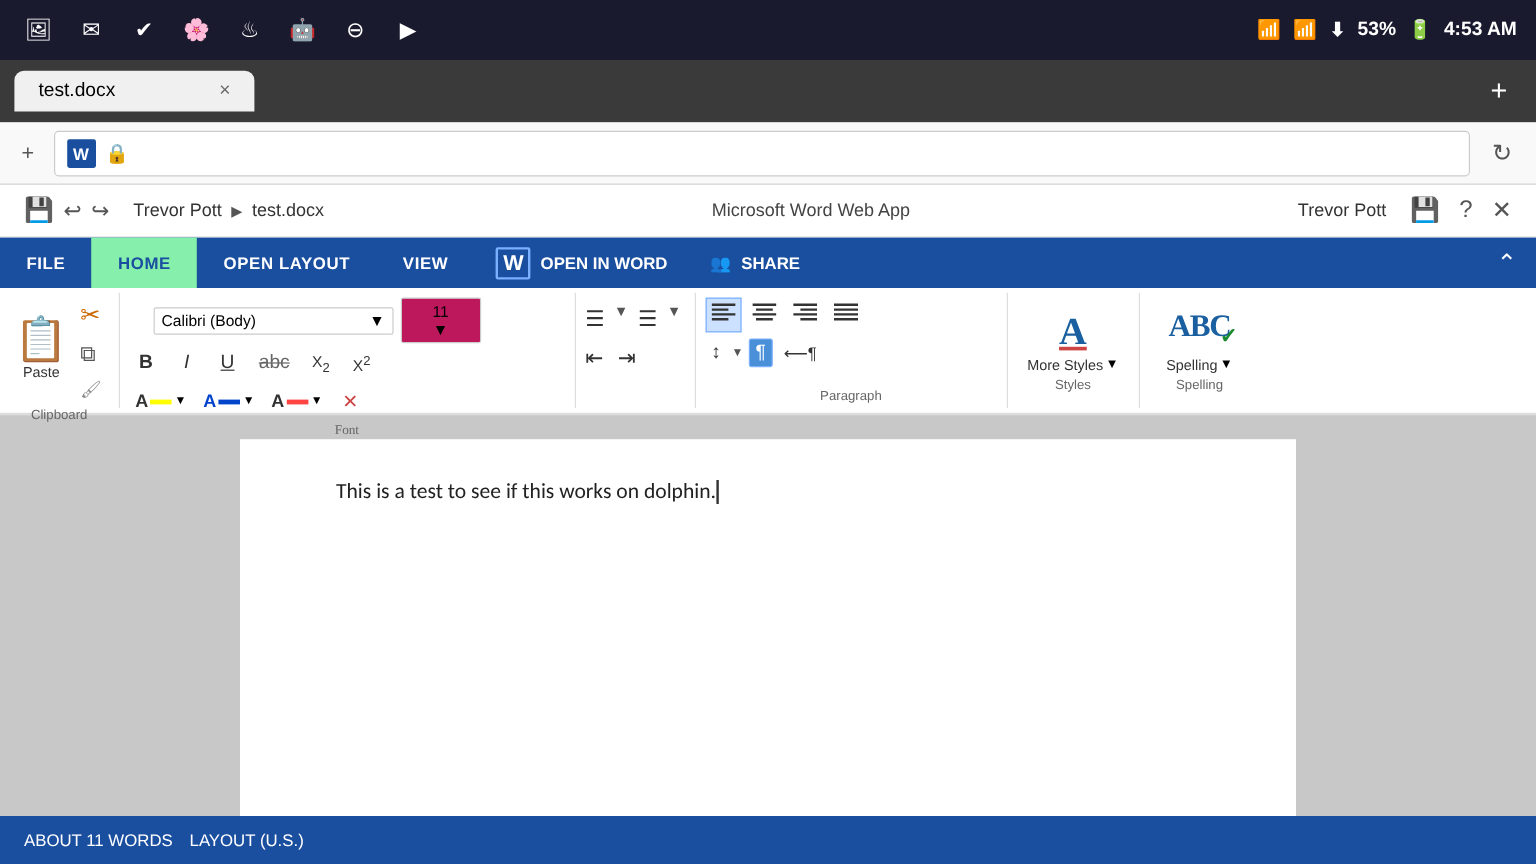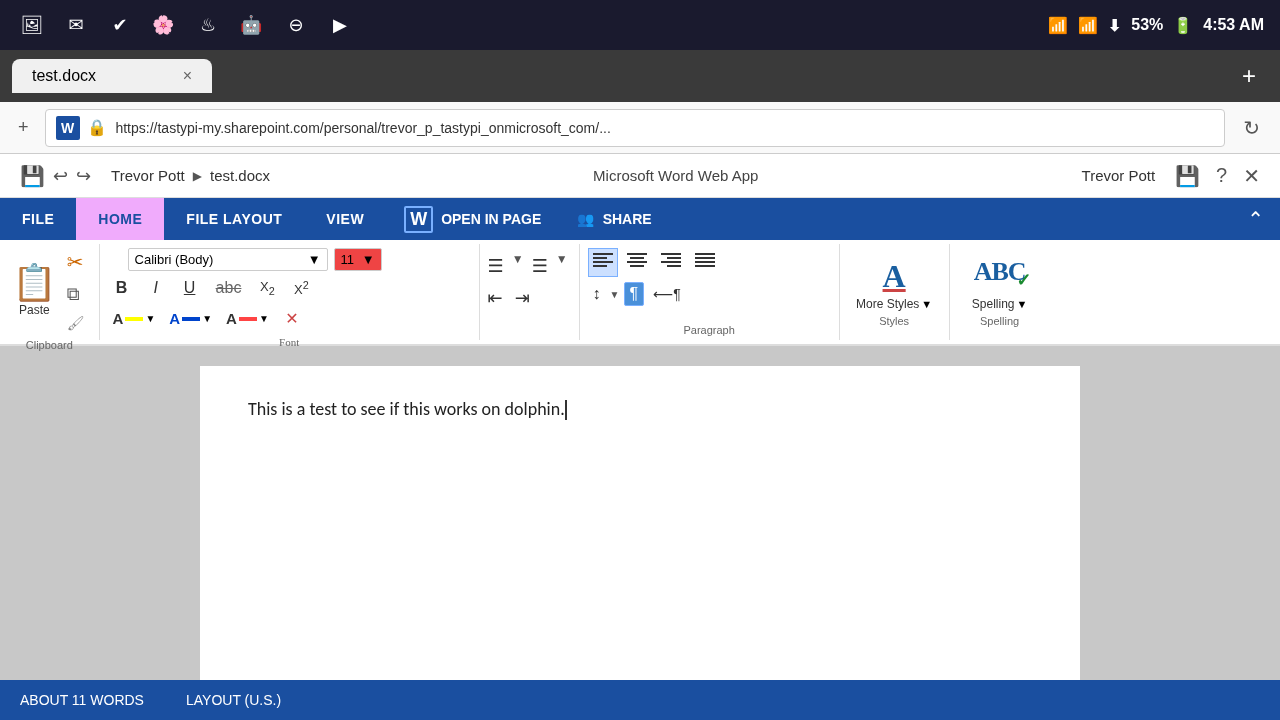--- a/index.html
+++ b/index.html
@@ -128,21 +128,21 @@
       height: 42px;
       display: flex;
       align-items: center;
       font-size: 14px;
       font-weight: 600;
       color: white;
       cursor: pointer;
       letter-spacing: 0.5px;
     }
     .ribbon-tab.active {
-      background: #f0abfc;
+      background: #86efac;
       color: #1a4fa0;
     }
     .ribbon-tab-open {
       display: flex;
       align-items: center;
       gap: 8px;
       padding: 0 18px;
       height: 42px;
       color: white;
       font-size: 14px;
@@ -234,30 +234,31 @@
       border-radius: 2px;
       padding: 3px 6px;
       font-size: 13px;
       width: 200px;
       cursor: pointer;
       display: flex;
       align-items: center;
       justify-content: space-between;
     }
     .font-size-select {
-      background: #ef4444;
+      background: #be185d;
       border: 1px solid #ccc;
       border-radius: 2px;
       padding: 3px 6px;
       font-size: 13px;
-      width: 48px;
+      width: 67px;
       cursor: pointer;
       display: flex;
       align-items: center;
       justify-content: space-between;
+      flex-direction: column;
     }
     .font-row2 { display: flex; gap: 6px; align-items: center; }
     .fmt-btn {
       font-size: 16px;
       color: #333;
       cursor: pointer;
       padding: 3px 5px;
       border: 1px solid transparent;
       border-radius: 2px;
       min-width: 28px;
@@ -376,21 +377,21 @@
       background: #c8c8c8;
       padding: 20px;
       height: calc(720px - 50px - 52px - 44px - 42px - 106px - 40px);
       display: flex;
       justify-content: center;
     }
     .doc-page {
       background: white;
       width: 880px;
       min-height: 140px;
-      padding: 30px 48px;
+      padding: 30px 80px;
       position: relative;
     }
     .doc-text {
       font-size: 18px;
       color: #222;
       font-family: Calibri, Arial, sans-serif;
       line-height: 1.5;
     }
     .cursor-line {
       display: inline-block;
@@ -402,21 +403,21 @@
     }
     @keyframes blink { 50% { opacity: 0; } }
 
     
     .bottom-bar {
       background: #1a4fa0;
       height: 40px;
       display: flex;
       align-items: center;
       padding: 0 20px;
-      gap: 42px;
+      gap: 14px;
       position: absolute;
       bottom: 0;
       left: 0;
       right: 0;
     }
     .bottom-bar-text {
       color: white;
       font-size: 14px;
       font-weight: 500;
     }
@@ -451,21 +452,20 @@
     <span class="tab-close">×</span>
   </div>
   <div class="new-tab-btn">+</div>
 </div>
 
 <div class="address-bar">
   <span class="nav-btn">+</span>
   <div class="url-container">
     <div class="word-icon">W</div>
     <span class="lock-icon">🔒</span>
-    <span class="url-text">https://tastypi-my.sharepoint.com/personal/trevor_p_tastypi_onmicrosoft_com/...</span>
   </div>
   <span class="refresh-btn">↻</span>
 </div>
 
 <div class="office-header">
   <div style="display:flex; align-items:center; gap:8px;">
     <span style="font-size:20px; cursor:pointer;">💾</span>
     <span style="font-size:18px; cursor:pointer; color:#555;">↩</span>
     <span style="font-size:18px; cursor:pointer; color:#555;">↪</span>
   </div>
@@ -479,25 +479,25 @@
   <div class="header-icons">
     <span class="header-icon">💾</span>
     <span class="header-icon">?</span>
     <span class="header-icon">✕</span>
   </div>
 </div>
 
 <div class="ribbon-tabs">
   <div class="ribbon-tab">FILE</div>
   <div class="ribbon-tab active">HOME</div>
-  <div class="ribbon-tab">FILE LAYOUT</div>
+  <div class="ribbon-tab">OPEN LAYOUT</div>
   <div class="ribbon-tab">VIEW</div>
   <div class="ribbon-tab-open">
     <span style="font-size:18px; background:#1a4fa0; border:2px solid #7ab0ff; padding:1px 4px; font-weight:bold; color:white; border-radius:2px;">W</span>
-    <span>OPEN IN PAGE</span>
+    <span>OPEN IN WORD</span>
   </div>
   <div class="ribbon-tab-share">
     <span>👥</span>
     <span>SHARE</span>
   </div>
   <div class="ribbon-collapse">⌃</div>
 </div>
 
 <div class="ribbon-toolbar">
 

